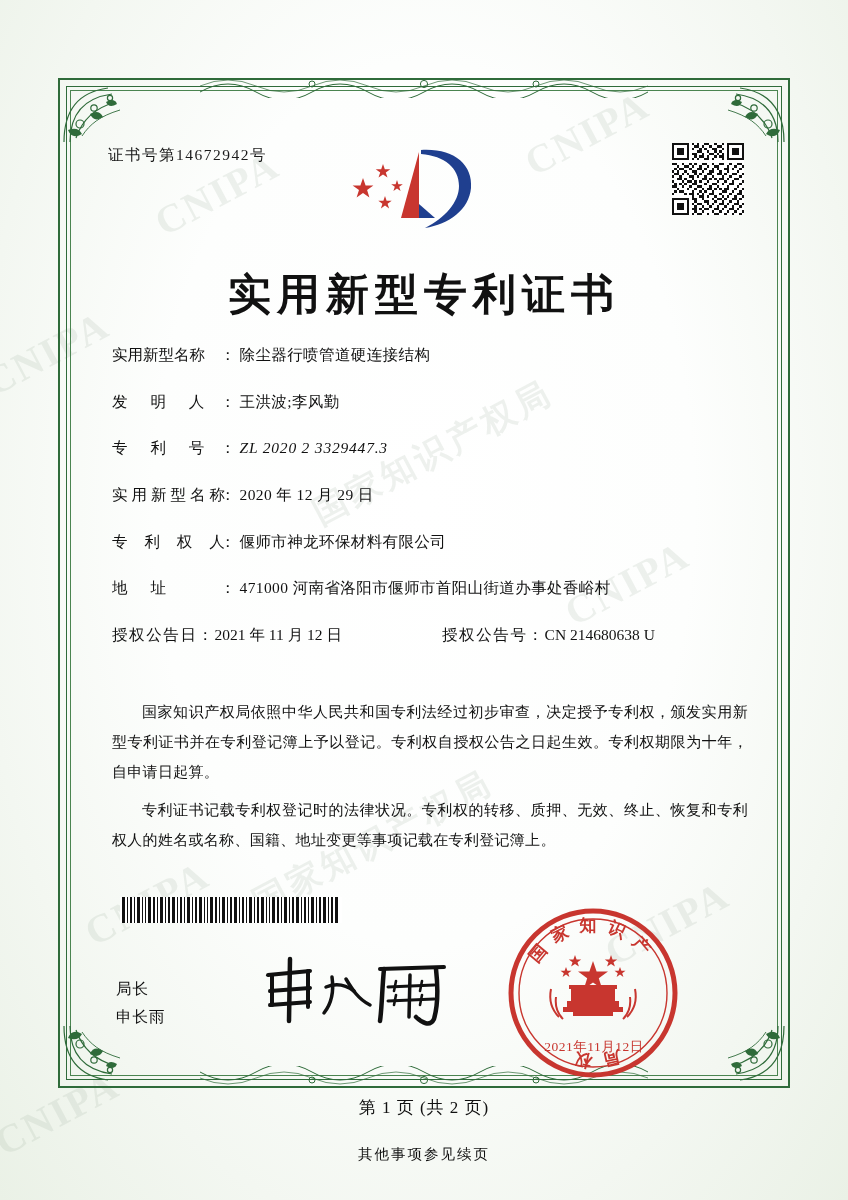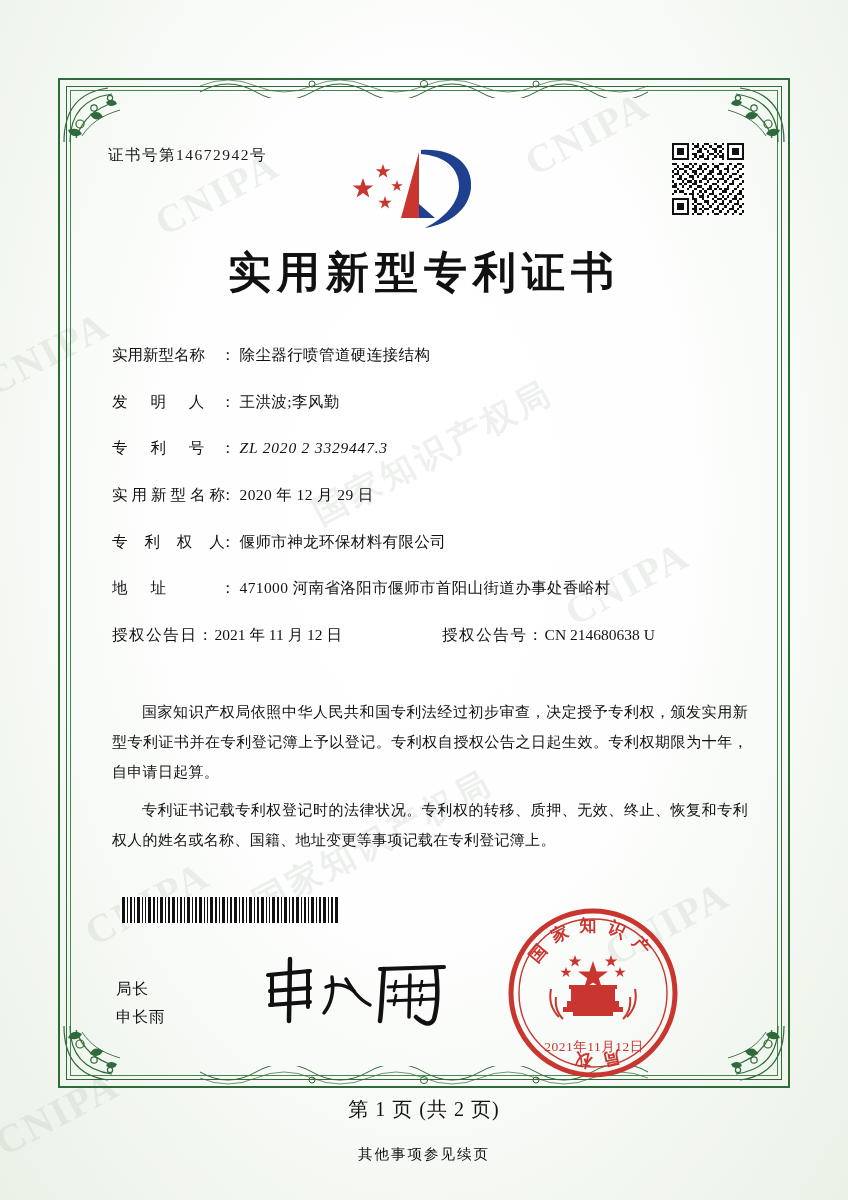--- a/index.html
+++ b/index.html
@@ -116,21 +116,21 @@
     position: absolute;
     left: 50%;
     transform: translateX(-50%);
     top: 142px;
     width: 150px;
     height: 96px;
   }
   .main-title {
     position: absolute;
     left: 0; right: 0;
-    top: 244px;
+    top: 266px;
     text-align: center;
     font-size: 43px;
     font-weight: 700;
     letter-spacing: 6px;
     color: #111;
     font-family: "DejaVu Serif", "Liberation Serif", serif;
   }
 
   
   .fields {
@@ -249,21 +249,21 @@
     color: #c8362f;
     letter-spacing: 0.5px;
   }
 
   
   .page-num {
     position: absolute;
     left: 0; right: 0;
     top: 1096px;
     text-align: center;
-    font-size: 20px;
+    font-size: 17px;
     letter-spacing: 1px;
     color: #111;
   }
   .footer-note {
     position: absolute;
     left: 0; right: 0;
     top: 1145px;
     text-align: center;
     font-size: 14.5px;
     letter-spacing: 2px;

